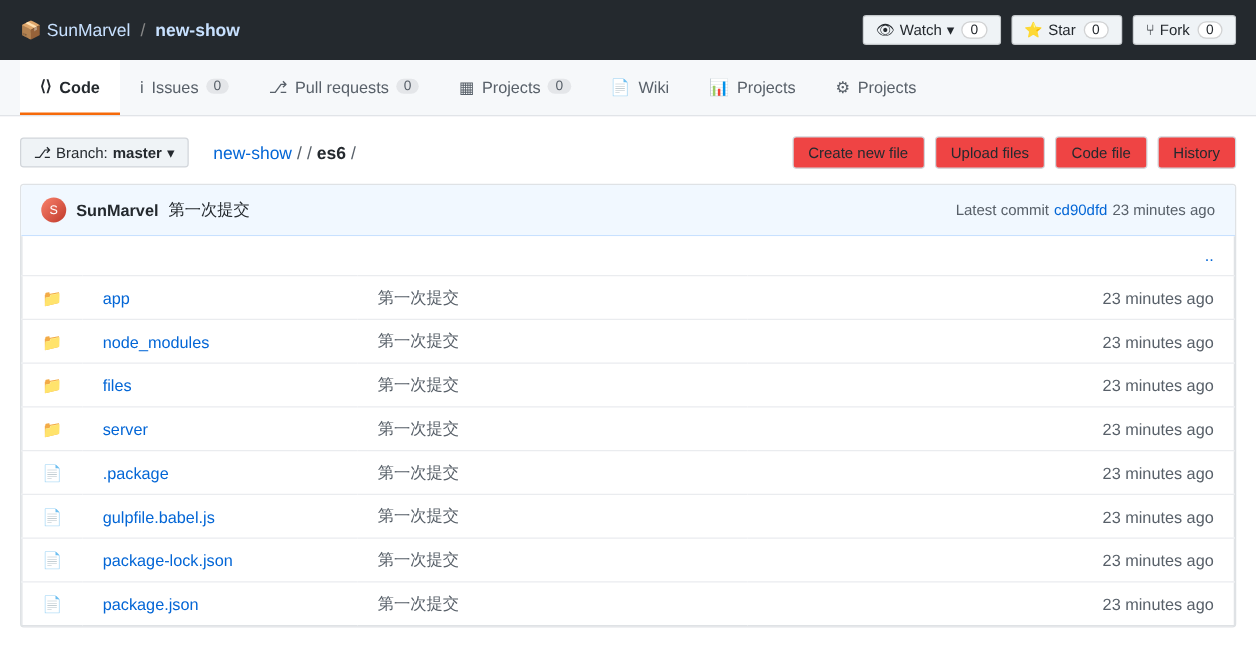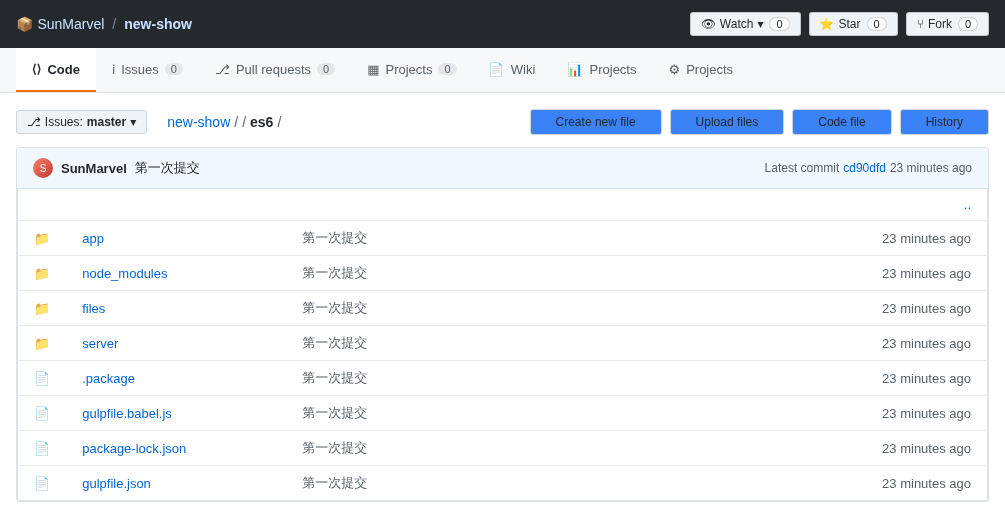--- a/index.html
+++ b/index.html
@@ -117,24 +117,24 @@
     }
     .breadcrumb a { color: #0366d6; text-decoration: none; }
     .breadcrumb .sep { color: #586069; }
     .breadcrumb .current { color: #24292e; font-weight: 600; }
 
     .path-actions {
       display: flex;
       gap: 8px;
     }
     .path-btn {
-      padding: 5px 25px;
+      padding: 5px 12px;
       border: 1px solid #d1d5da;
       border-radius: 3px;
-      background: #3b82f6;
+      background: #ef4444;
       font-size: 12px;
       color: #24292e;
       cursor: pointer;
     }
 
     
     .commit-bar {
       background: #f1f8ff;
       border: 1px solid #c8e1ff;
       border-radius: 3px;
@@ -267,21 +267,21 @@
     <span>Projects</span>
   </a>
 </div>
 
 <div class="content">
 
   <div class="path-bar">
     <div style="display:flex;align-items:center;gap:8px;">
       <button class="branch-selector">
         <span>⎇</span>
-        <span>Issues: </span>
+        <span>Branch: </span>
         <strong>master</strong>
         <span>▾</span>
       </button>
       <div class="breadcrumb">
         <a href="#">new-show</a>
         <span class="sep">/</span>
         <span class="sep">/</span>
         <span class="current">es6</span>
         <span class="sep">/</span>
       </div>
@@ -369,21 +369,21 @@
       <td><span style="color:#586069;">📄</span></td>
       <td>
         <a href="#" class="file-link">package-lock.json</a>
       </td>
       <td style="color:#586069;">第一次提交</td>
       <td style="color:#586069;text-align:right;">23 minutes ago</td>
     </tr>
           <tr>
       <td><span style="color:#586069;">📄</span></td>
       <td>
-        <a href="#" class="file-link">gulpfile.json</a>
+        <a href="#" class="file-link">package.json</a>
       </td>
       <td style="color:#586069;">第一次提交</td>
       <td style="color:#586069;text-align:right;">23 minutes ago</td>
     </tr>
         </tbody>
     </table>
   </div>
 </div>
 
 </body></html>

